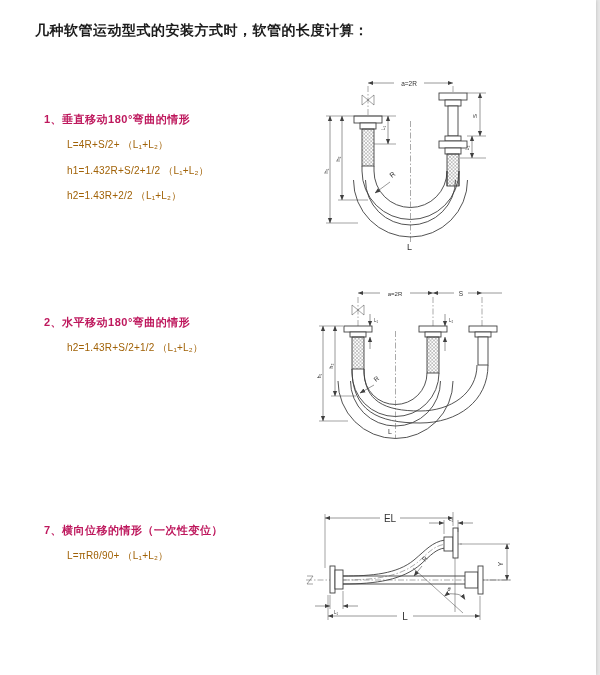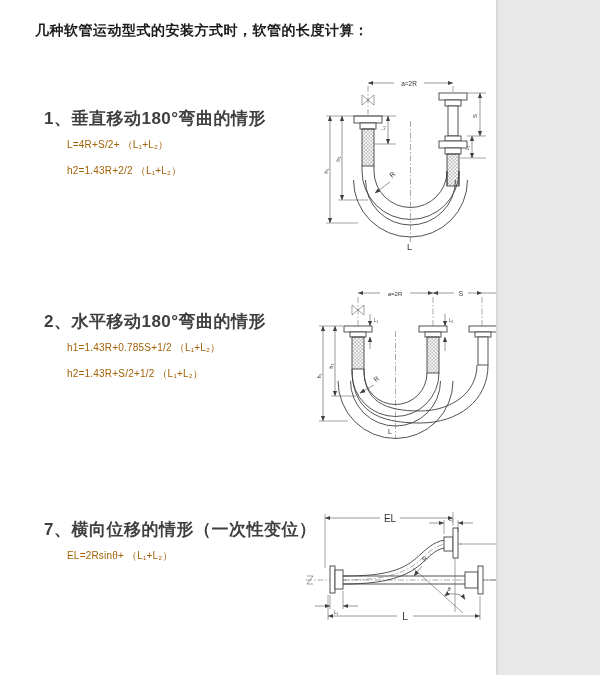--- a/index.html
+++ b/index.html
@@ -1,26 +1,26 @@
 <!DOCTYPE html>
 <html><head>
 <meta charset="utf-8">
 <style>
   html,body{margin:0;padding:0;background:#e8e8e8;}
   .page{
-    position:relative;width:496px;height:675px;background:#ffffff;
+    position:relative;width:596px;height:675px;background:#ffffff;
     font-family:"Liberation Sans","DejaVu Sans",sans-serif;color:#222;
     overflow:hidden;box-shadow:0 0 4px rgba(0,0,0,.2);
   }
   .doc-title{
     position:absolute;left:35px;top:22px;font-size:14px;font-weight:600;
     letter-spacing:.5px;color:#1c1c1c;
   }
   .section{position:absolute;left:44px;}
-  .section .heading{font-size:17px;font-weight:600;line-height:26px;color:#404040;letter-spacing:.5px;}
+  .section .heading{font-size:11px;font-weight:600;line-height:26px;color:#be185d;letter-spacing:.5px;}
   .section .formula{
     font-size:10px;line-height:25.5px;margin-left:23px;color:#a16207;
     font-family:"Liberation Sans","DejaVu Sans",sans-serif;letter-spacing:.2px;
   }
   #sec1{top:106px;} #sec2{top:309px;} #sec3{top:517px;}
   .diag{position:absolute;}
   #d1{left:310px;top:66px;} #d2{left:308px;top:281px;} #d3{left:300px;top:500px;}
   svg{overflow:visible;}
   svg text{font-family:"Liberation Sans","DejaVu Sans",sans-serif;fill:#333;}
   .ln{stroke:#404040;stroke-width:.9;fill:none;}
@@ -33,32 +33,32 @@
 </head>
 <body>
 
 <div class="page">
 
   <div class="doc-title">几种软管运动型式的安装方式时，软管的长度计算：</div>
 
   <div class="section" id="sec1">
     <div class="heading">1、垂直移动180°弯曲的情形</div>
     <div class="formula">L=4R+S/2+ （L₁+L₂）</div>
+    <div class="formula">h1=1.432R+S/2+1/2 （L₁+L₂）</div>
     <div class="formula">h2=1.43R+2/2 （L₁+L₂）</div>
   </div>
 
   <div class="section" id="sec2">
     <div class="heading">2、水平移动180°弯曲的情形</div>
-    <div class="formula">h1=1.43R+0.785S+1/2 （L₁+L₂）</div>
     <div class="formula">h2=1.43R+S/2+1/2 （L₁+L₂）</div>
   </div>
 
   <div class="section" id="sec3">
     <div class="heading">7、横向位移的情形（一次性变位）</div>
-    <div class="formula">EL=2Rsinθ+ （L₁+L₂）</div>
+    <div class="formula">L=πRθ/90+ （L₁+L₂）</div>
   </div>
 
   <svg class="diag" id="d1" width="240" height="195" viewBox="0 0 240 195">
     <defs>
       <marker id="arr" viewBox="0 0 10 10" refX="9.5" refY="5" markerWidth="5.5" markerHeight="5.5" markerUnits="userSpaceOnUse" orient="auto-start-reverse">
         <path d="M0,1 L10,5 L0,9 z" fill="#404040"></path>
       </marker>
       <pattern id="hatch" width="3.5" height="3.5" patternUnits="userSpaceOnUse">
         <path d="M0,3.5 L3.5,0 M0,0 L3.5,3.5" stroke="#808080" stroke-width="0.45"></path>
       </pattern>

